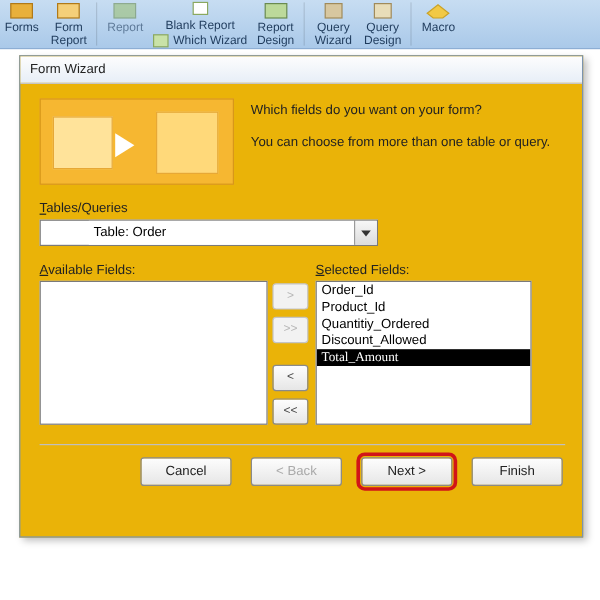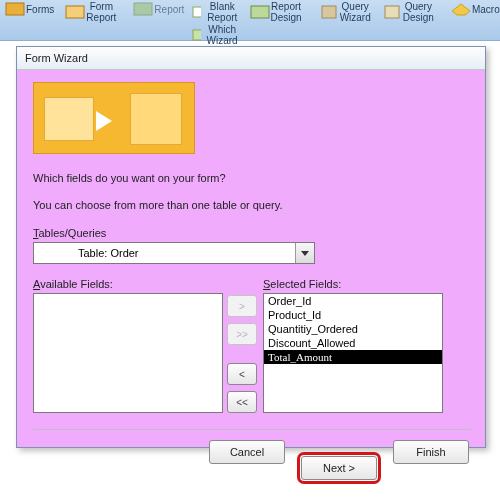--- a/index.html
+++ b/index.html
@@ -16,21 +16,21 @@
     height: 40px;
     background: linear-gradient(#c7ddf2, #aac9e9);
     border-bottom: 1px solid #8daed4;
     display: flex;
     align-items: flex-start;
     padding-left: 0px;
     gap: 2px;
   }
   .ribbon-item {
     display: flex;
-    flex-direction: row;
+    flex-direction: column;
     align-items: center;
     justify-content: flex-start;
     padding: 1px 4px 0 4px;
     font-size: 10px;
     color: #1f3b5c;
     line-height: 1.1;
     text-align: center;
   }
   .ribbon-item .ico {
     width: 22px;
@@ -44,42 +44,41 @@
     margin: 2px 2px 0 2px;
   }
 
   
   .dialog {
     position: absolute;
     left: 16px;
     top: 46px;
     width: 468px;
     height: 400px;
-    background: #f0abfc;
+    background: #eab308;
     border: 1px solid #7b93ae;
     box-shadow: 3px 3px 6px rgba(0,0,0,0.25);
   }
   .titlebar {
     height: 22px;
     background: linear-gradient(#fdfdfd, #e7eef7);
     border-bottom: 1px solid #c6c6c6;
     display: flex;
     align-items: center;
     padding-left: 8px;
     font-size: 11px;
     color: #222;
   }
   .content {
     padding: 12px 14px 10px 16px;
   }
   .banner-row {
     display: flex;
     gap: 14px;
     margin-bottom: 14px;
-    flex-direction: column;
   }
   .banner {
     width: 160px;
     height: 70px;
     background: #f6b731;
     border: 1px solid #d8961a;
     position: relative;
     overflow: hidden;
     flex-shrink: 0;
   }
@@ -147,21 +146,21 @@
   .tri-down {
     width: 0; height: 0;
     border-left: 4px solid transparent;
     border-right: 4px solid transparent;
     border-top: 5px solid #333;
   }
 
   .lists-row {
     display: flex;
     gap: 6px;
-    align-items: flex-end;
+    align-items: center;
   }
   .field-col {
     display: flex;
     flex-direction: column;
   }
   .listbox {
     background: #fff;
     border: 1px solid #7a7a7a;
     overflow: hidden;
   }
@@ -224,21 +223,20 @@
     font: inherit;
     color: #222;
     display: flex;
     align-items: center;
     justify-content: center;
   }
   .btn.disabled { color: #a9a9a9; }
   .highlight {
     outline: 3px solid #d11518;
     outline-offset: 1px;
-    margin-top: 16px;
   }
 </style>
 </head>
 <body>
 
 <div class="ribbon">
   <div class="ribbon-item">
     <svg class="ico">
         <rect x="2" y="2" width="18" height="12" fill="#e8b03b" stroke="#b07918"></rect>
       </svg>
@@ -252,21 +250,21 @@
 Report</span>
   </div>
   <div class="ribbon-sep"></div>
   <div class="ribbon-item" style="opacity:0.6">
     <svg class="ico">
         <rect x="2" y="2" width="18" height="12" fill="#9cc077" stroke="#6a8a4f"></rect>
       </svg>
     <span>Report</span>
   </div>
   <div style="display:flex;flex-direction:column;justify-content:center;gap:1px;padding-top:1px">
-    <div class="ribbon-item" style="flex-direction:row;gap:3px;padding:0 2px">
+    <div class="ribbon-item" style="flex-direction:column;gap:3px;padding:0 2px">
       <svg width="14" height="12">
           <rect x="1" y="1" width="12" height="10" fill="#fff" stroke="#8aa85f"></rect>
         </svg>
       <span>Blank Report</span>
     </div>
     <div class="ribbon-item" style="flex-direction:row;gap:3px;padding:0 2px">
       <svg width="14" height="12">
           <rect x="1" y="1" width="12" height="10" fill="#c9e2a8" stroke="#8aa85f"></rect>
         </svg>
       <span>Which Wizard</span>
@@ -349,17 +347,18 @@
             <div class="sel-item">Discount_Allowed</div>
             <div class="sel-item selected">Total_Amount</div>
           </div>
       </div>
     </div>
 
     <hr class="divider">
 
     <div class="footer">
       <div class="btn">Cancel</div>
+      <div class="btn disabled">&lt; Back</div>
       <div class="btn highlight">Next &gt;</div>
       <div class="btn">Finish</div>
     </div>
   </div>
 </div>
 
 </body></html>

